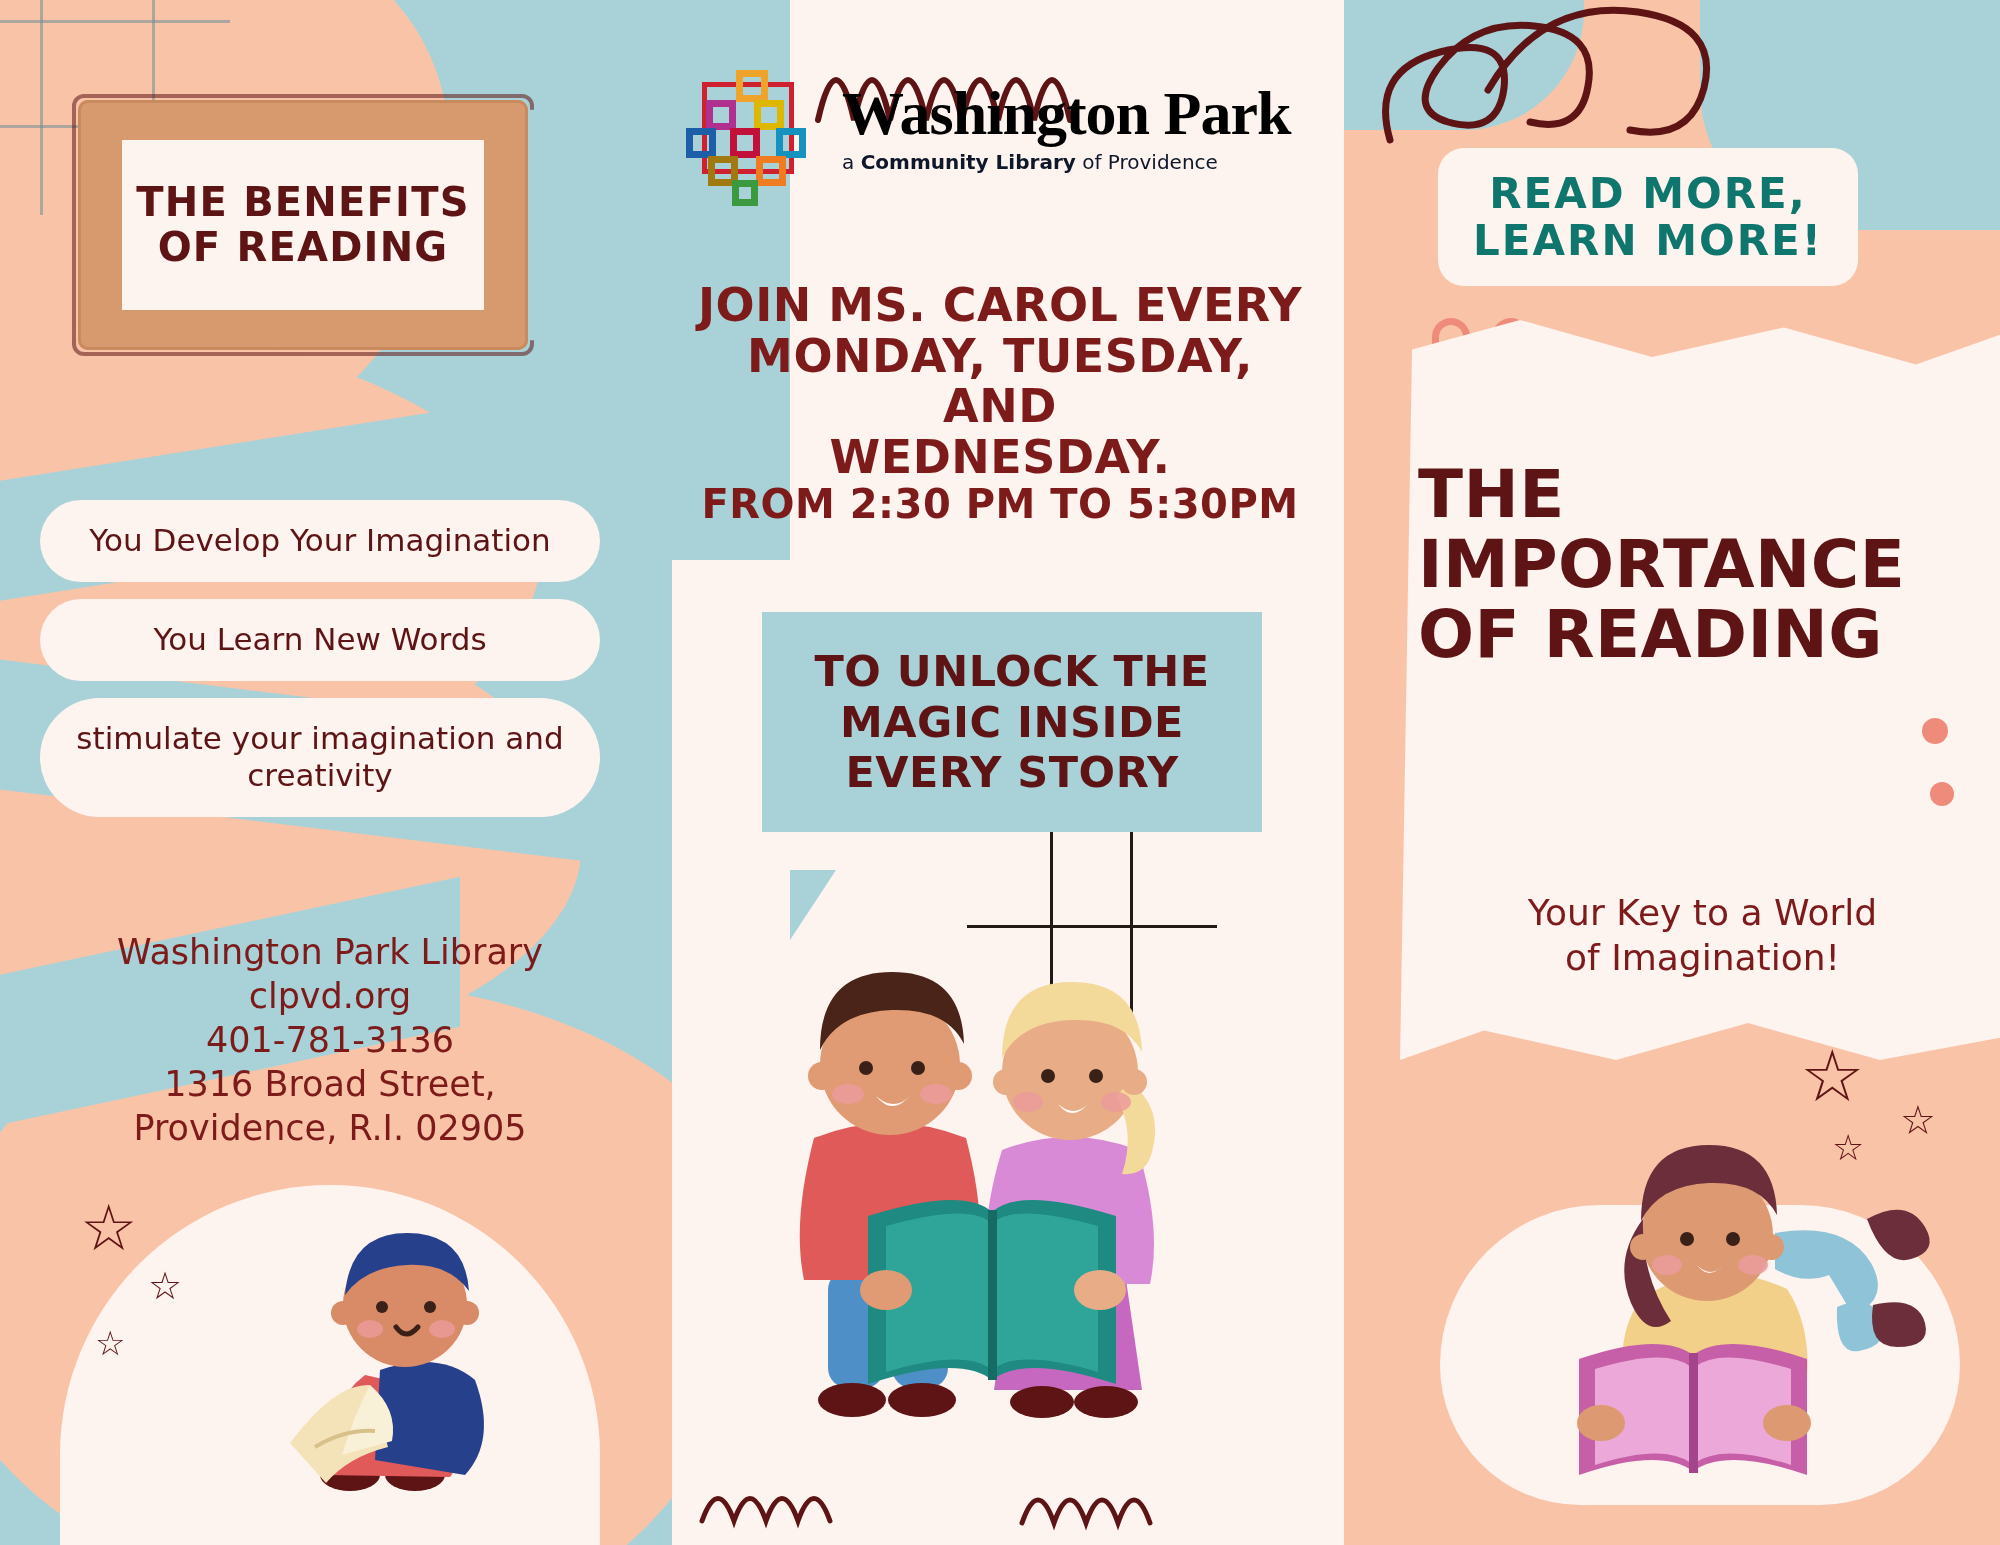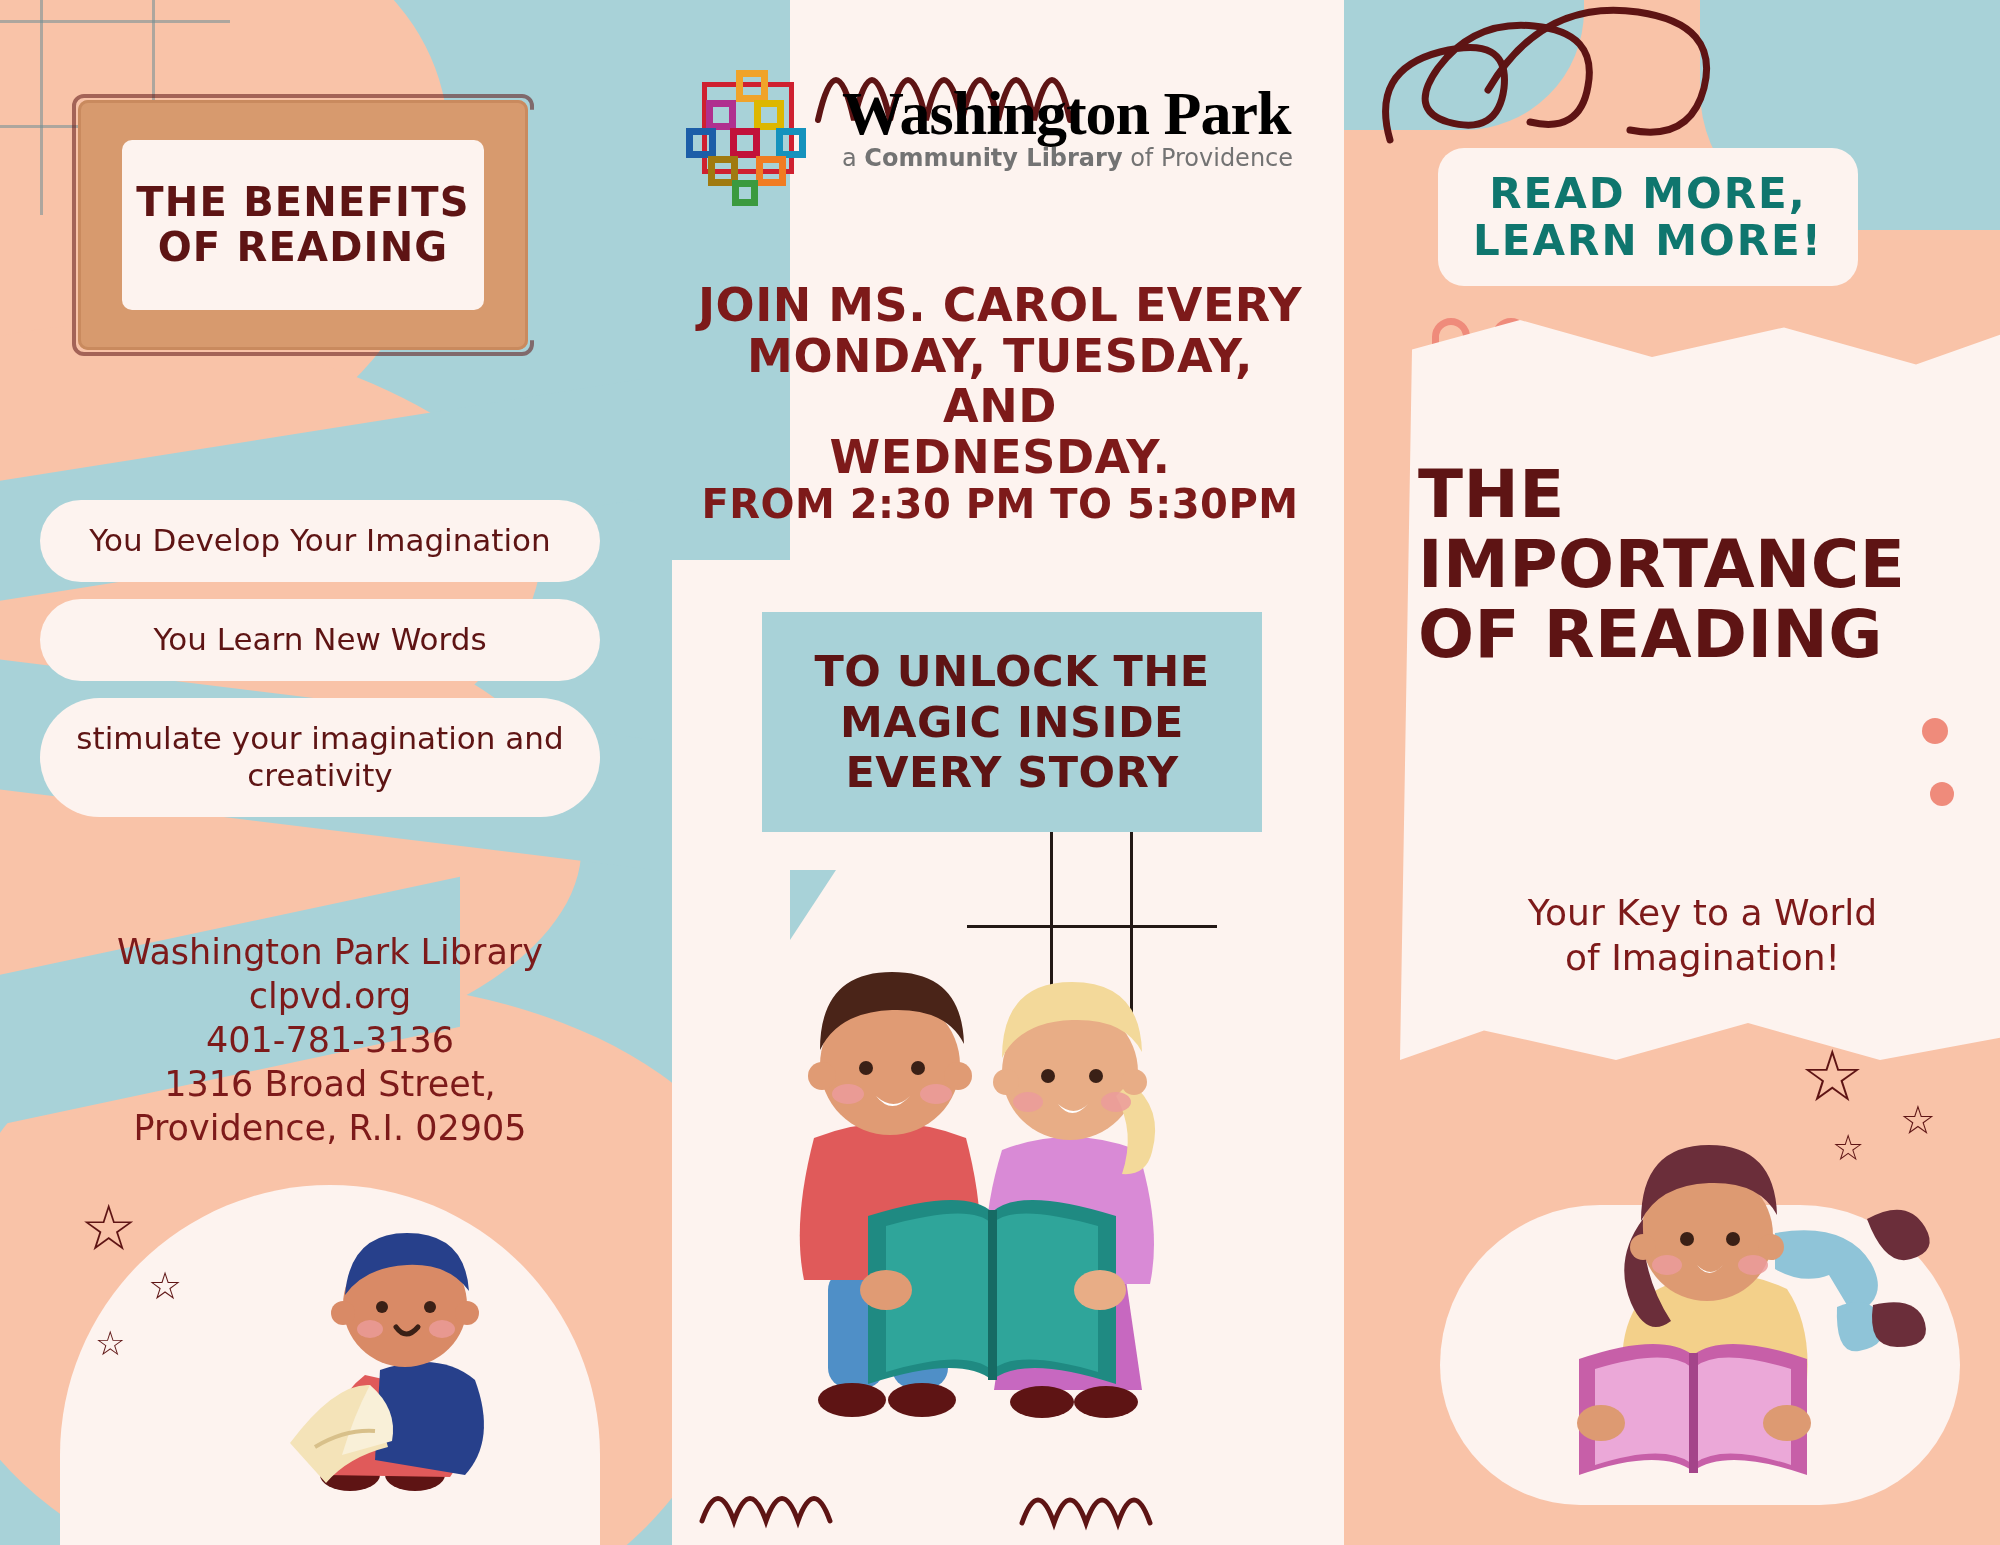--- a/index.html
+++ b/index.html
@@ -38,21 +38,21 @@
         background:#fdf3ef;border-radius:270px 270px 0 0;}
 
   
   .frame{position:absolute;left:78px;top:100px;width:450px;height:250px;
          background:#d79a6e;border-radius:10px;
          box-shadow:0 0 0 3px #c98a5e inset;}
   .frame:after{content:"";position:absolute;left:-6px;top:-6px;right:-6px;bottom:-6px;
          border:4px solid #5e1414;border-radius:12px;opacity:.55;
          clip-path:polygon(0 0,100% 0,100% 6%,2% 6%,2% 94%,100% 94%,100% 100%,0 100%);}
   .frame-inner{position:absolute;left:44px;top:40px;right:44px;bottom:40px;
-         background:#fdf3ef;border-radius:10px;
+         background:#fdf3ef;border-radius:0;
          display:flex;align-items:center;justify-content:center;}
   .frame-title{font-family:"DejaVu Sans",sans-serif;font-weight:bold;
          color:#5e1414;font-size:40px;line-height:1.12;text-align:center;
          letter-spacing:1.2px;}
 
   
   .pills{position:absolute;left:40px;top:500px;width:560px;}
   .pill{background:#fdf3ef;border-radius:60px;margin-bottom:17px;
         padding:22px 34px;display:flex;align-items:center;justify-content:center;
         min-height:64px;box-sizing:border-box;}
@@ -66,22 +66,22 @@
   
   .logo-wrap{position:absolute;left:690px;top:60px;width:640px;height:160px;}
   .mosaic{position:absolute;left:0;top:10px;width:128px;height:128px;}
   .msq{position:absolute;border-style:solid;box-sizing:border-box;}
   .logo-sq-outline{position:absolute;left:12px;top:12px;width:92px;height:92px;
         border:5px solid #cf2030;box-sizing:border-box;}
   .squiggle{position:absolute;left:120px;top:-22px;}
   .brand{position:absolute;left:152px;top:22px;}
   .brand-main{font-family:Liberation Serif, serif;font-weight:bold;
         font-size:62px;color:#000000;line-height:1;letter-spacing:-1px;}
-  .brand-sub{font-family:"DejaVu Sans",sans-serif;font-size:24px;
-        color:#737373;}
+  .brand-sub{font-family:"DejaVu Sans",sans-serif;font-size:20px;margin-top:6px;
+        color:#0f172a;}
   .brand-sub b{font-weight:bold;}
 
   
   .sched{position:absolute;left:690px;top:280px;width:620px;text-align:center;
         color:#7d1a1a;font-family:"DejaVu Sans",sans-serif;font-weight:bold;
         font-size:46px;line-height:1.1;letter-spacing:.5px;}
   .sched .small{font-size:40px;}
 
   
   .bubble{position:absolute;left:762px;top:612px;width:500px;background:#a8d2d8;

